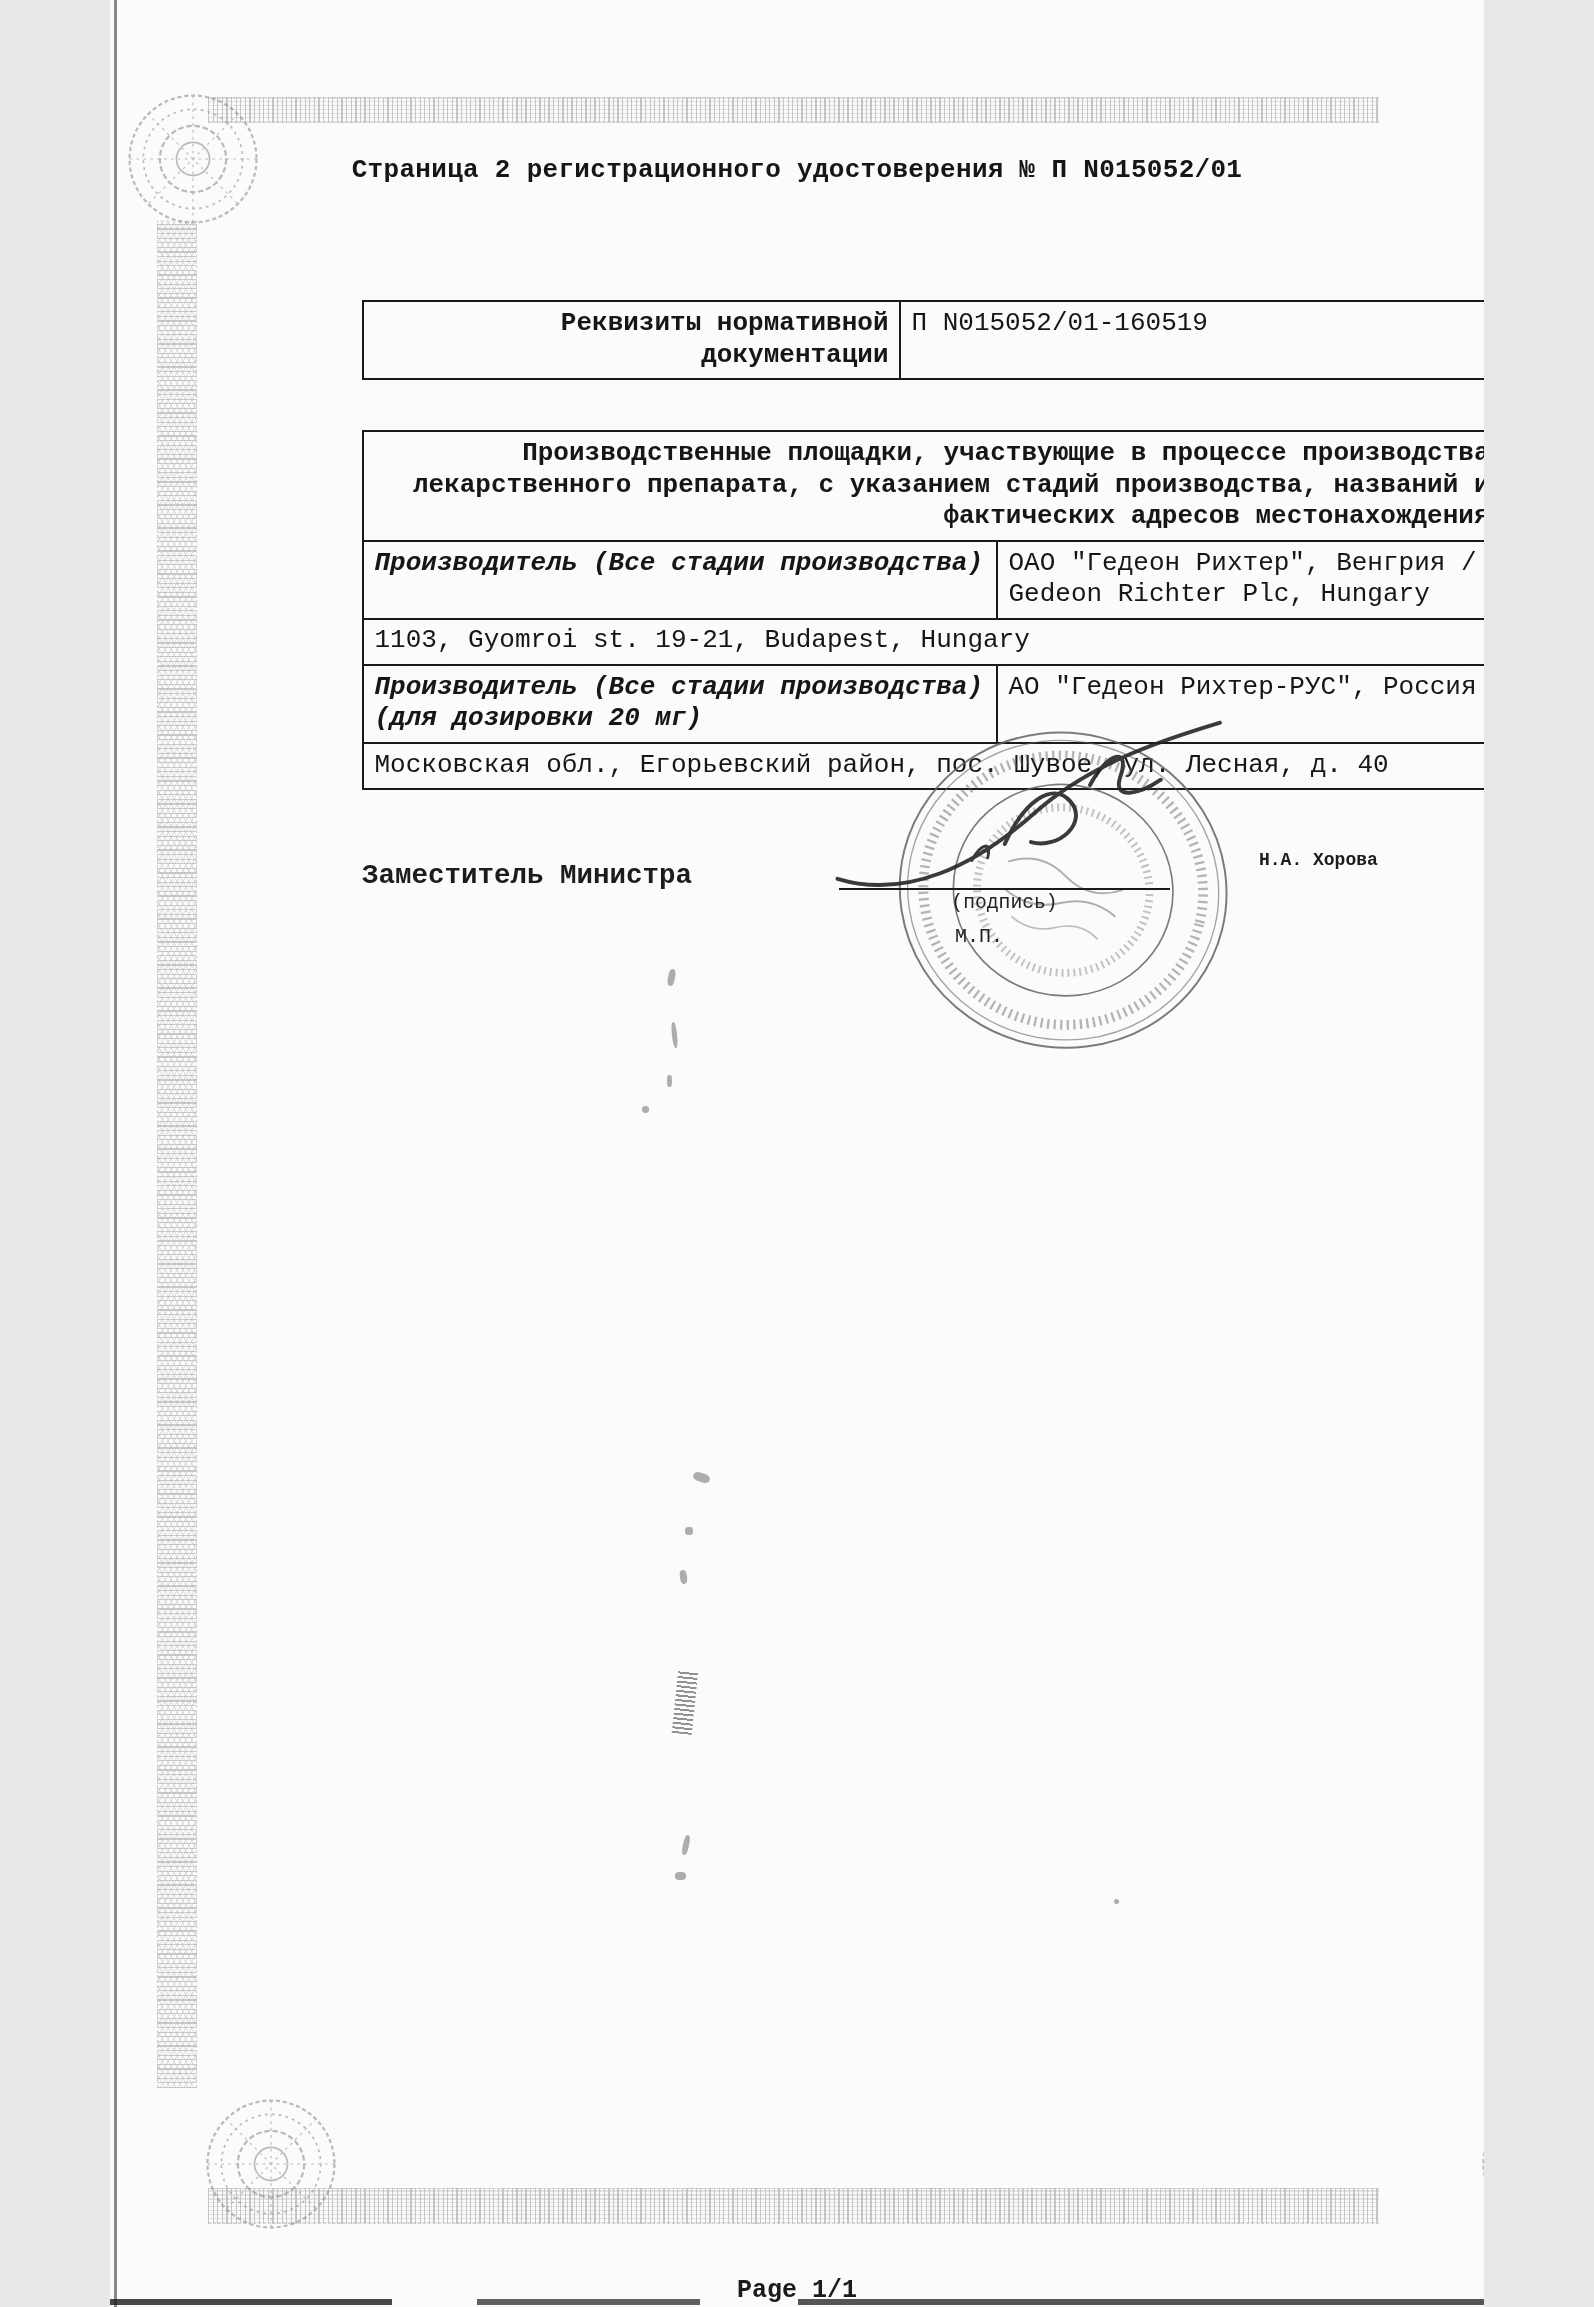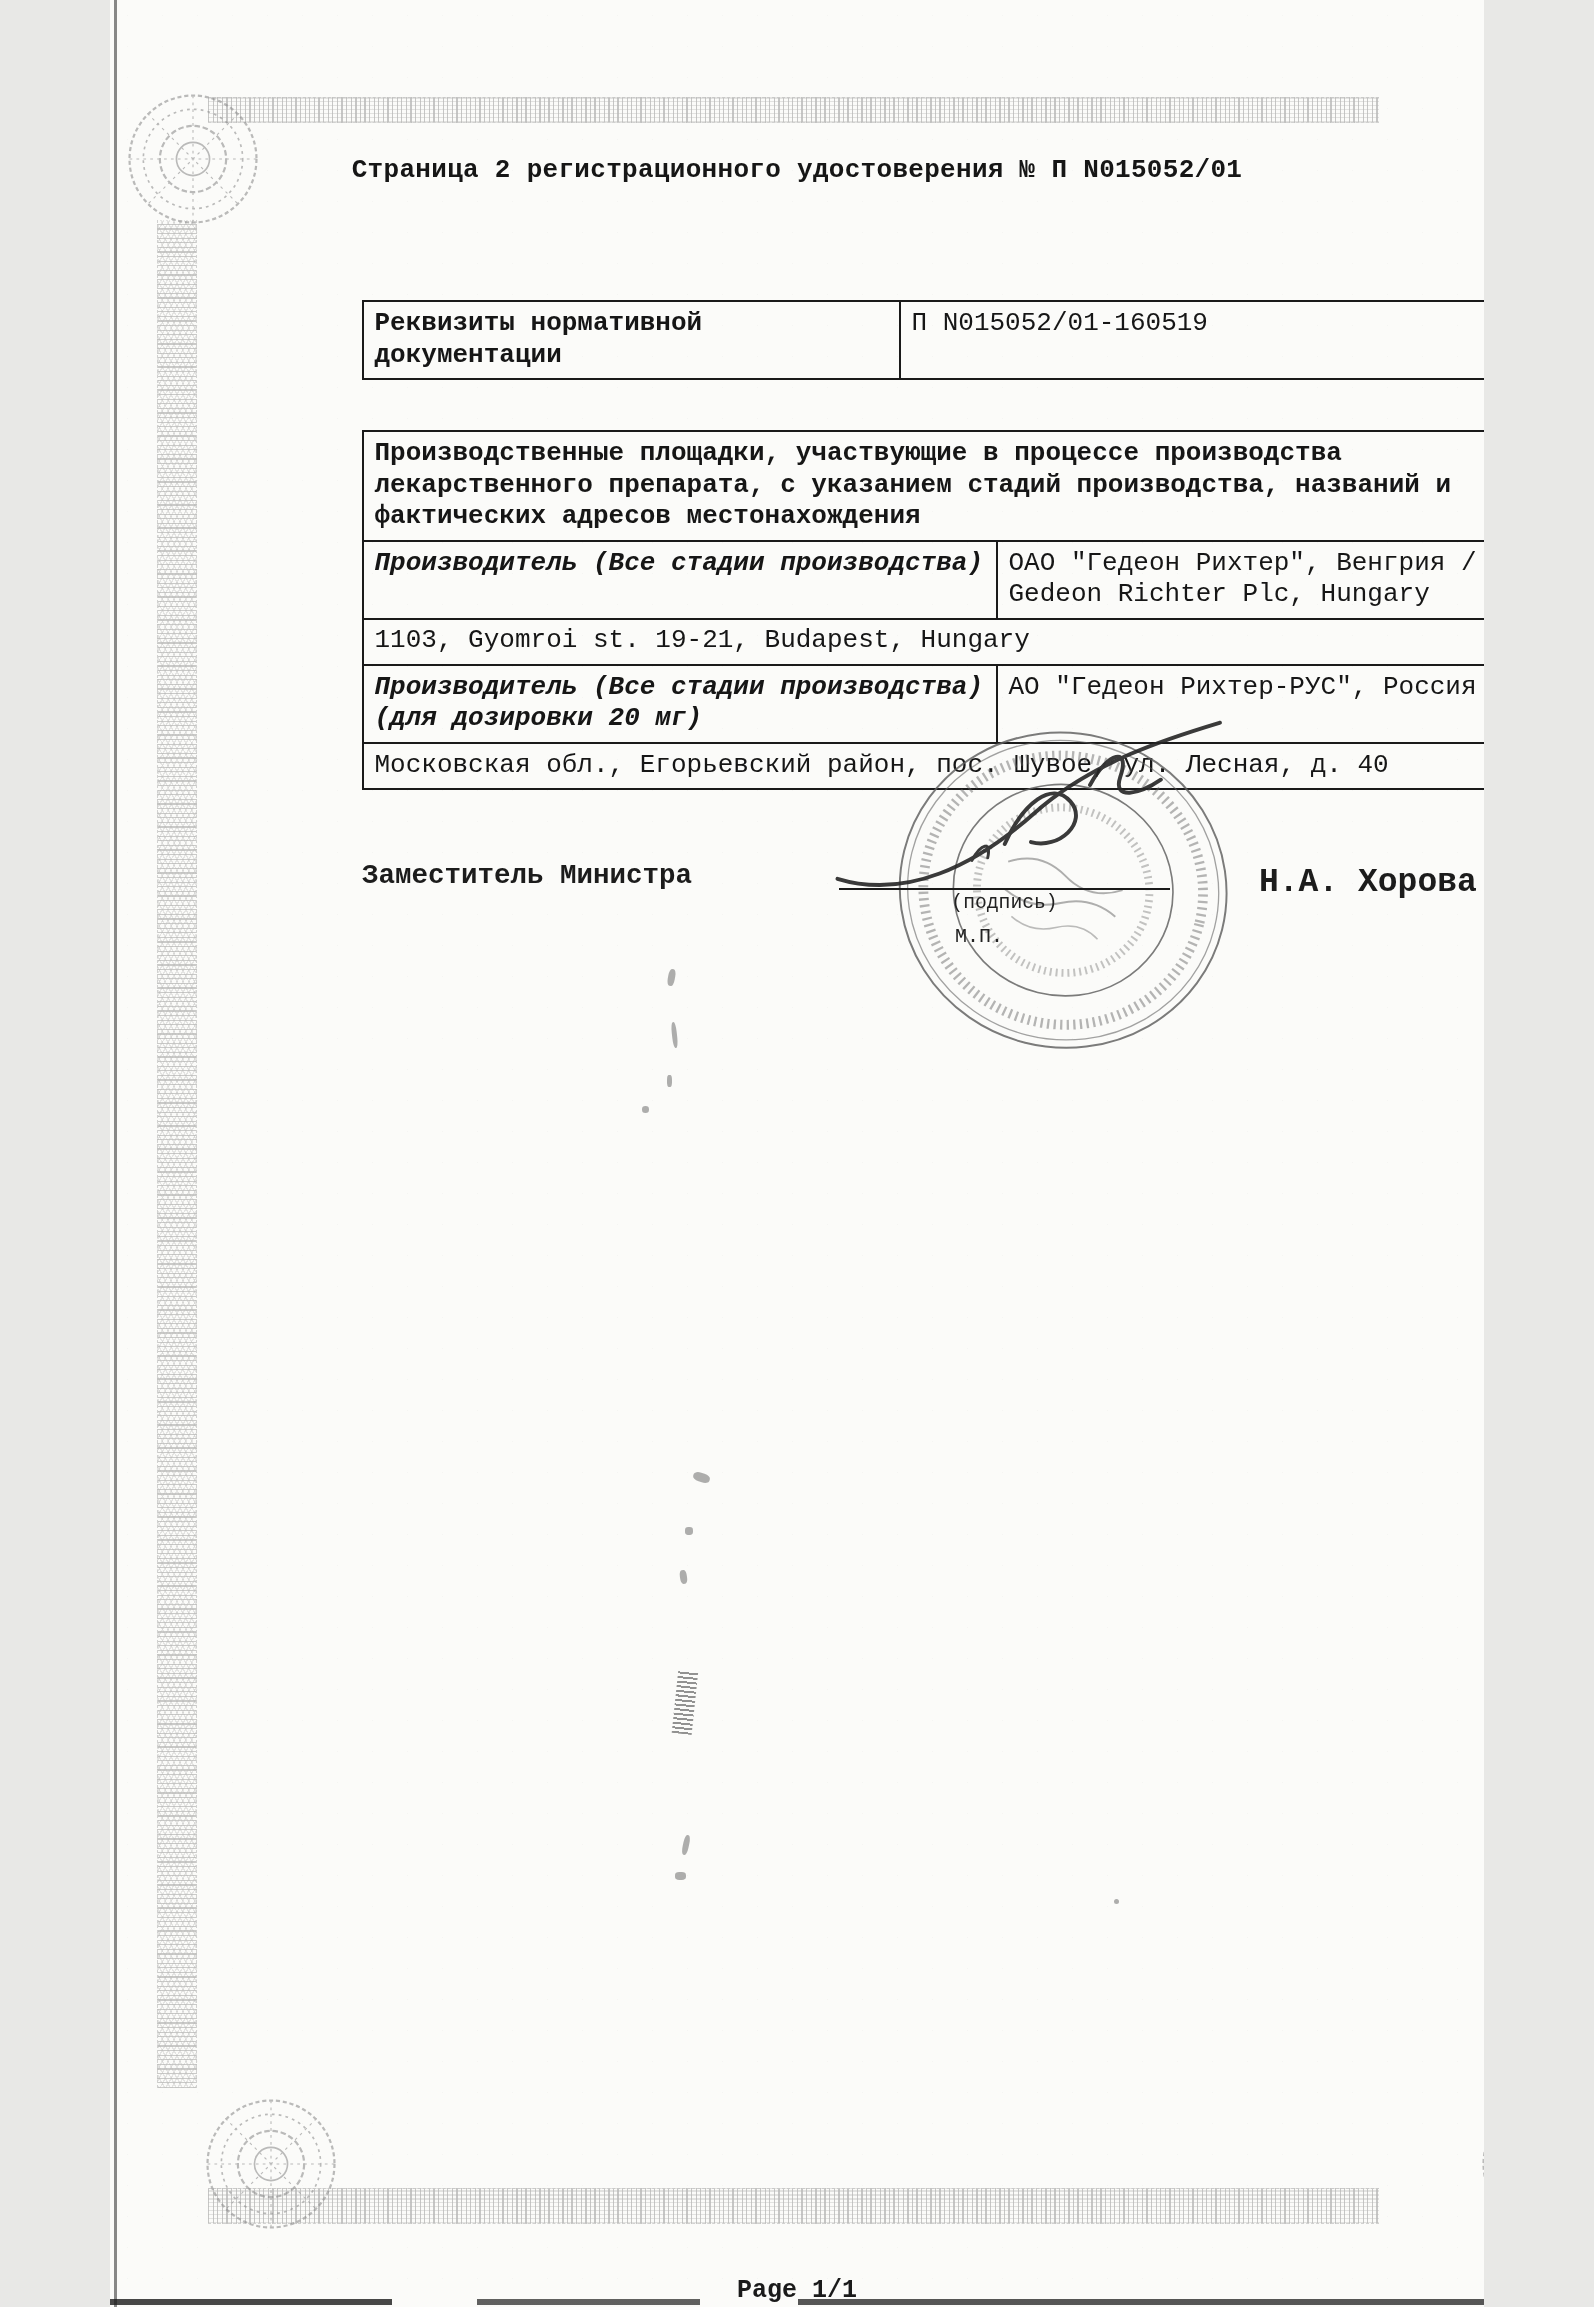--- a/index.html
+++ b/index.html
@@ -50,30 +50,30 @@
 
   
   .header{position:absolute;left:0;right:0;top:155px;text-align:center;
     font-size:26px;font-weight:bold;letter-spacing:0.3px;color:#161616;}
 
   table{border-collapse:collapse;position:absolute;table-layout:fixed;}
   td{border:2px solid #1a1a1a;padding:5.9px 10.5px 6.6px 10.5px;vertical-align:top;
      font-size:26px;line-height:1.22;color:#161616;word-wrap:break-word;}
   .t-requisites{left:252px;top:300px;width:1140px;}
   .t-production{left:252px;top:410px;width:1140px;margin-top:20px;}
-  .cell-bold{font-weight:bold;}
+  .cell-bold{font-weight:bold;text-align:right;}
   .cell-italic{font-weight:bold;font-style:italic;}
 
   
   .sig{position:absolute;left:252px;top:849px;width:1140px;height:144px;}
   .sig-post{position:absolute;left:0;top:10.5px;font-size:27.5px;font-weight:bold;}
   .sig-line{position:absolute;left:477px;top:39px;width:331px;border-top:2.6px solid #1a1a1a;}
   .sig-caption{position:absolute;left:477px;top:43px;width:331px;text-align:center;font-size:19.7px;color:#222;}
   .sig-mp{position:absolute;left:593px;top:76px;font-size:20px;color:#222;}
-  .sig-name{position:absolute;left:897px;top:15px;font-size:33px;font-weight:bold;}
+  .sig-name{position:absolute;left:897px;top:1px;font-size:18px;font-weight:bold;}
 
   .seal{position:absolute;left:775px;top:712px;width:357px;height:357px;opacity:.82;}
   .autograph{position:absolute;left:698px;top:703px;width:446px;height:223px;}
 
   
   .footer{position:absolute;left:0;right:0;top:2276px;text-align:center;
     font-size:25px;font-weight:bold;color:#1a1a1a;}
 
   
   .speck{position:absolute;background:#6d6d6d;border-radius:40%;opacity:.55;}

